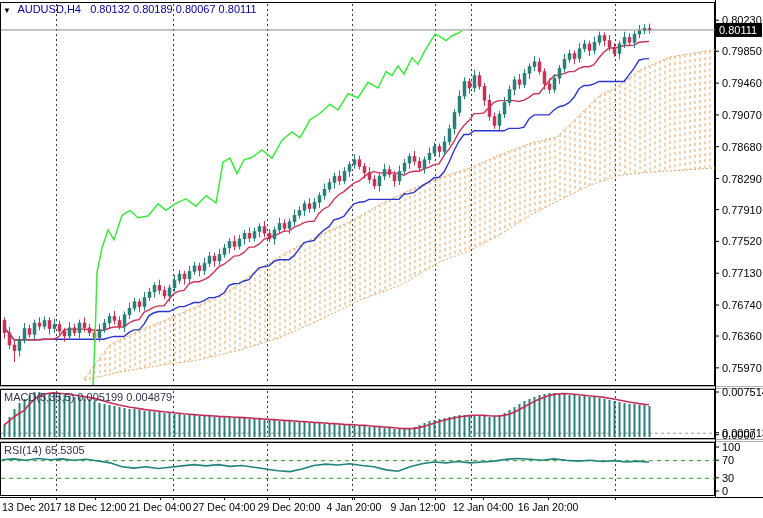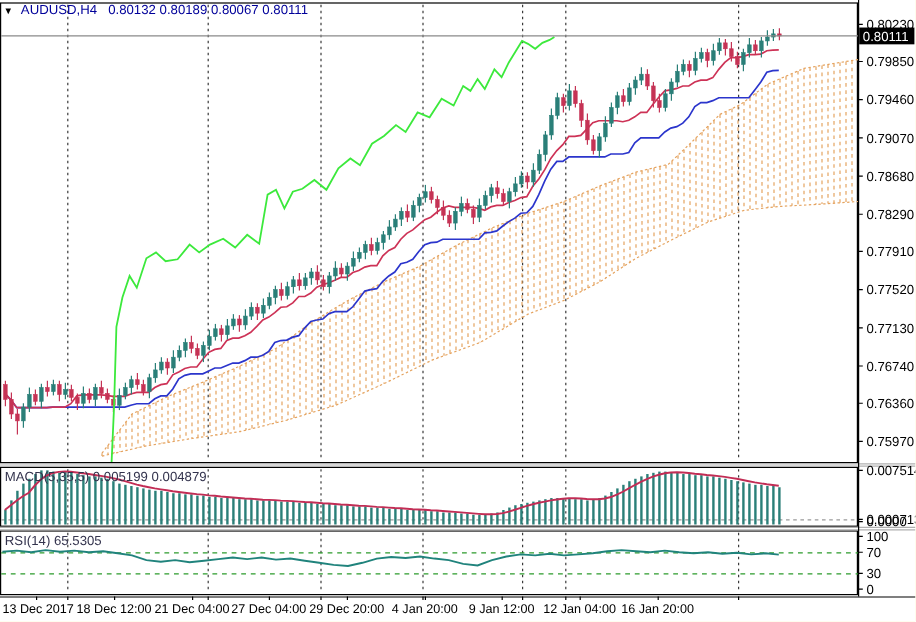--- a/index.html
+++ b/index.html
@@ -1,16 +1,16 @@
 <!DOCTYPE html>
 <html><head>
 <meta charset="utf-8">
 <style>
   html,body{margin:0;padding:0;background:#fff;}
-  #terminal{position:relative;width:763px;height:518px;background:#fef9c3;overflow:hidden;
+  #terminal{position:relative;width:763px;height:518px;background:#f9a8d4;overflow:hidden;
     font-family:"Liberation Sans",sans-serif;}
   #chart-svg{position:absolute;left:0;top:0;}
   #title-bar{position:absolute;left:3px;top:3px;font-size:11px;color:#00009a;
     white-space:nowrap;z-index:5;}
   #title-bar .tri{color:#000;font-size:8px;margin-right:4px;}
   .axis-text{font-family:"Liberation Sans",sans-serif;}
 </style>
 </head>
 <body>
 

